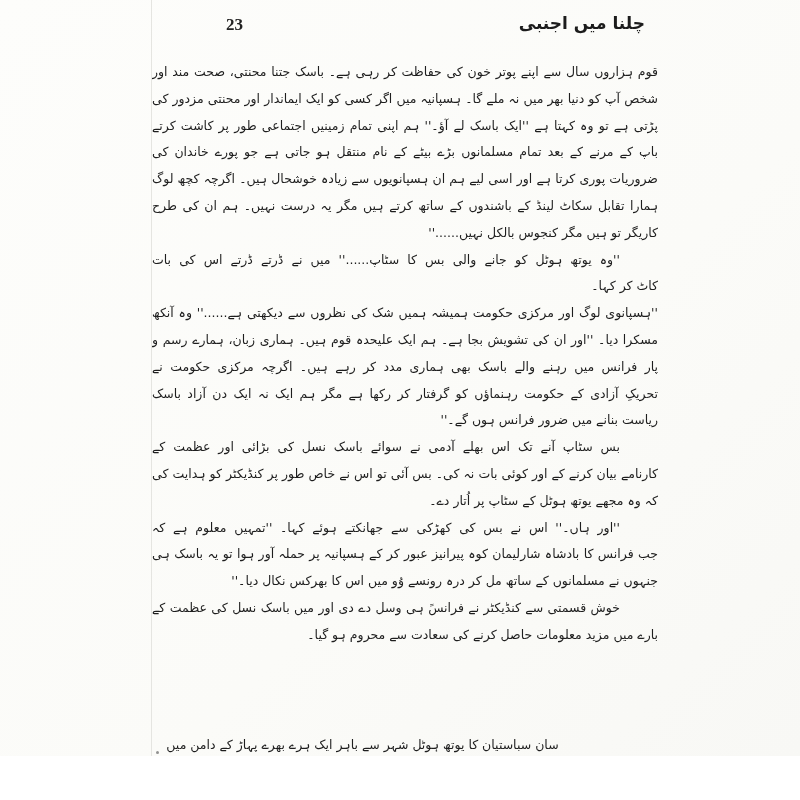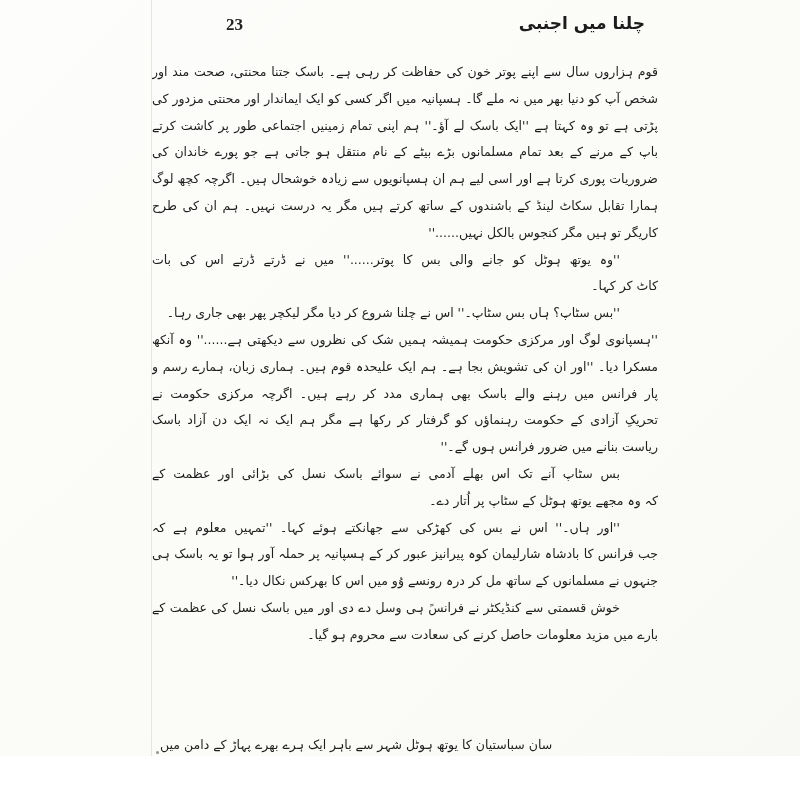--- a/index.html
+++ b/index.html
@@ -34,21 +34,21 @@
   .line{
     height:26.8px;line-height:26.8px;
     text-align:justify;text-align-last:right;
     overflow:hidden;white-space:normal;
   }
   .line.full{text-align-last:justify;}
   .line.indent{padding-right:38px;}
   .section-line{
     position:absolute;top:731px;left:160px;width:405px;height:27px;
     line-height:27px;direction:rtl;unicode-bidi:embed;
-    text-align:left;font-size:12.5px;color:#1e1e1e;
+    text-align:center;font-size:12.5px;color:#1e1e1e;
   }
   .ink-speck{
     position:absolute;left:156px;top:751px;width:3px;height:3px;
     border-radius:50%;background:#777;opacity:.8;
   }
 </style>
 </head>
 <body>
 
 <div class="page">
@@ -60,29 +60,29 @@
   <div class="book-title">چلنا میں اجنبی</div>
 
   <div class="body-text" id="body-lines">
       <div class="line full">قوم ہزاروں سال سے اپنے پوتر خون کی حفاظت کر رہی ہے۔ باسک جتنا محنتی، صحت مند اور مذہبی</div>
       <div class="line full">شخص آپ کو دنیا بھر میں نہ ملے گا۔ ہسپانیہ میں اگر کسی کو ایک ایماندار اور محنتی مزدور کی ضرورت</div>
       <div class="line full">پڑتی ہے تو وہ کہتا ہے ''ایک باسک لے آؤ۔'' ہم اپنی تمام زمینیں اجتماعی طور پر کاشت کرتے ہیں۔</div>
       <div class="line full">باپ کے مرنے کے بعد تمام مسلمانوں بڑے بیٹے کے نام منتقل ہو جاتی ہے جو پورے خاندان کی</div>
       <div class="line full">ضروریات پوری کرتا ہے اور اسی لیے ہم ان ہسپانویوں سے زیادہ خوشحال ہیں۔ اگرچہ کچھ لوگ</div>
       <div class="line full">ہمارا تقابل سکاٹ لینڈ کے باشندوں کے ساتھ کرتے ہیں مگر یہ درست نہیں۔ ہم ان کی طرح اچھے</div>
       <div class="line">کاریگر تو ہیں مگر کنجوس بالکل نہیں......''</div>
-      <div class="line indent full">''وہ یوتھ ہوٹل کو جانے والی بس کا پوتر......'' میں نے ڈرتے ڈرتے اس کی بات</div>
+      <div class="line indent full">''وہ یوتھ ہوٹل کو جانے والی بس کا سٹاپ......'' میں نے ڈرتے ڈرتے اس کی بات</div>
       <div class="line">کاٹ کر کہا۔</div>
-      <div class="line indent">''بس سٹاپ؟ ہاں بس سٹاپ۔'' اس نے چلنا شروع کر دیا مگر لیکچر پھر بھی جاری رہا۔</div>
       <div class="line full">''ہسپانوی لوگ اور مرکزی حکومت ہمیشہ ہمیں شک کی نظروں سے دیکھتی ہے......'' وہ آنکھ میچ کر</div>
       <div class="line full">مسکرا دیا۔ ''اور ان کی تشویش بجا ہے۔ ہم ایک علیحدہ قوم ہیں۔ ہماری زبان، ہمارے رسم و رواج</div>
       <div class="line full">پار فرانس میں رہنے والے باسک بھی ہماری مدد کر رہے ہیں۔ اگرچہ مرکزی حکومت نے</div>
       <div class="line full">تحریکِ آزادی کے حکومت رہنماؤں کو گرفتار کر رکھا ہے مگر ہم ایک نہ ایک دن آزاد باسک</div>
       <div class="line">ریاست بنانے میں ضرور فرانس ہوں گے۔''</div>
       <div class="line indent full">بس سٹاپ آنے تک اس بھلے آدمی نے سوائے باسک نسل کی بڑائی اور عظمت کے</div>
+      <div class="line full">کارنامے بیان کرنے کے اور کوئی بات نہ کی۔ بس آئی تو اس نے خاص طور پر کنڈیکٹر کو ہدایت کی</div>
       <div class="line">کہ وہ مجھے یوتھ ہوٹل کے سٹاپ پر اُتار دے۔</div>
       <div class="line indent full">''اور ہاں۔'' اس نے بس کی کھڑکی سے جھانکتے ہوئے کہا۔ ''تمہیں معلوم ہے کہ</div>
       <div class="line full">جب فرانس کا بادشاہ شارلیمان کوہ پیرانیز عبور کر کے ہسپانیہ پر حملہ آور ہوا تو یہ باسک ہی تھے</div>
       <div class="line">جنہوں نے مسلمانوں کے ساتھ مل کر درہ رونسے وُو میں اس کا بھرکس نکال دیا۔''</div>
       <div class="line indent full">خوش قسمتی سے کنڈیکٹر نے فرانسً ہی وسل دے دی اور میں باسک نسل کی عظمت کے</div>
       <div class="line">بارے میں مزید معلومات حاصل کرنے کی سعادت سے محروم ہو گیا۔</div>
     </div>
 
   <div class="section-line">سان سباستیان کا یوتھ ہوٹل شہر سے باہر ایک ہرے بھرے پہاڑ کے دامن میں</div>
 

